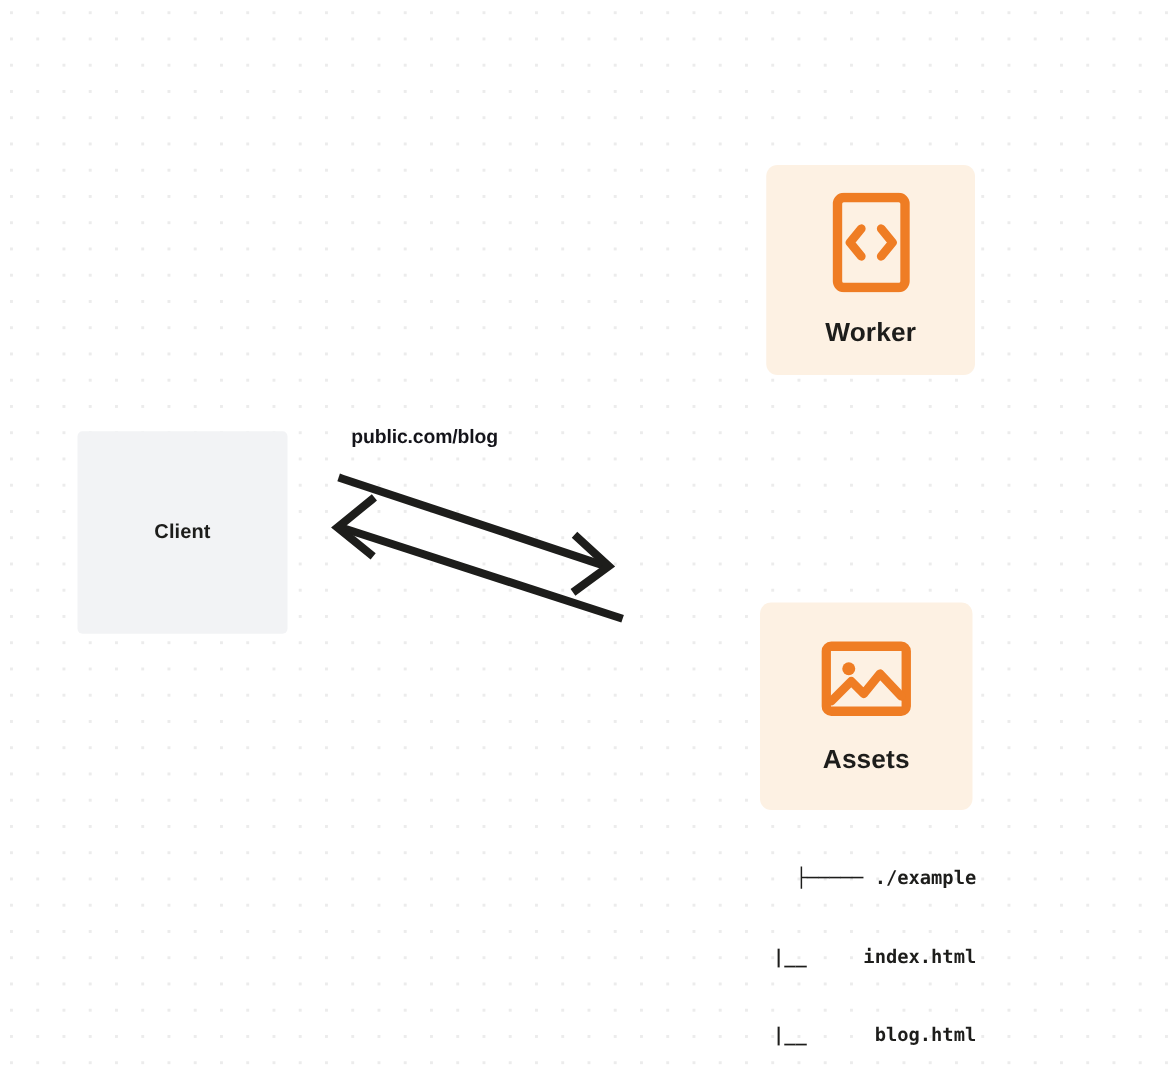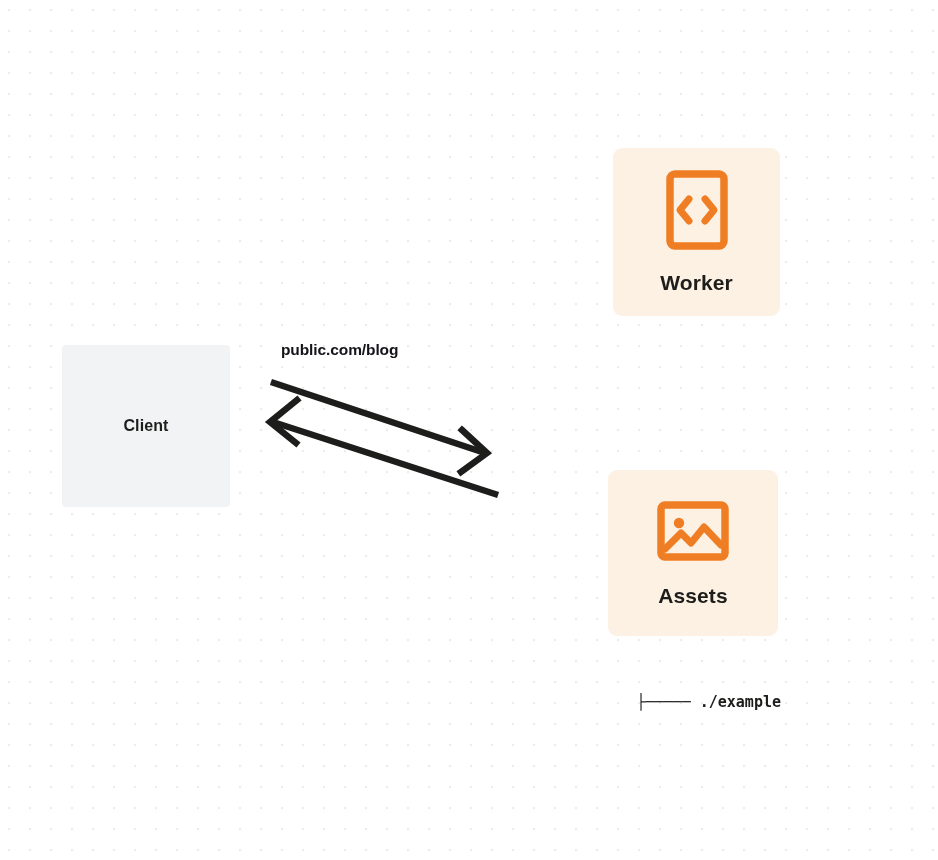--- a/index.html
+++ b/index.html
@@ -122,28 +122,28 @@
   .service-card {
     position: absolute;
     background: #fdf1e3;
     border-radius: 9px;
     display: flex;
     flex-direction: column;
     align-items: center;
   }
   #worker-card {
     left: 613px;
-    top: 148px;
+    top: 132px;
     width: 167px;
     height: 168px;
     justify-content: center;
   }
   #assets-card {
     left: 608px;
-    top: 470px;
+    top: 482px;
     width: 170px;
     height: 166px;
     justify-content: center;
   }
   .service-card .icon-wrap {
     display: block;
     line-height: 0;
   }
   .service-card .card-label {
     font-size: 21px;
@@ -212,16 +212,18 @@
         <rect x="4" y="6" width="64" height="52" rx="4" ry="4" fill="none" stroke="#ef7d24" stroke-width="7.5"></rect>
         <circle cx="22" cy="24" r="5.2" fill="#ef7d24"></circle>
         <polyline points="8,50 24,34 34,44 47,28 64,46" fill="none" stroke="#ef7d24" stroke-width="7" stroke-linecap="round" stroke-linejoin="round"></polyline>
       </svg>
     </span>
     <span class="card-label">Assets</span>
   </div>
 
   <div id="file-tree">
     <span class="tree-row">├───── ./example</span>
+    <span class="tree-row">|__     index.html</span>
+    <span class="tree-row">|__      blog.html</span>
     
   </div>
 
 </div>
 
 </body></html>

